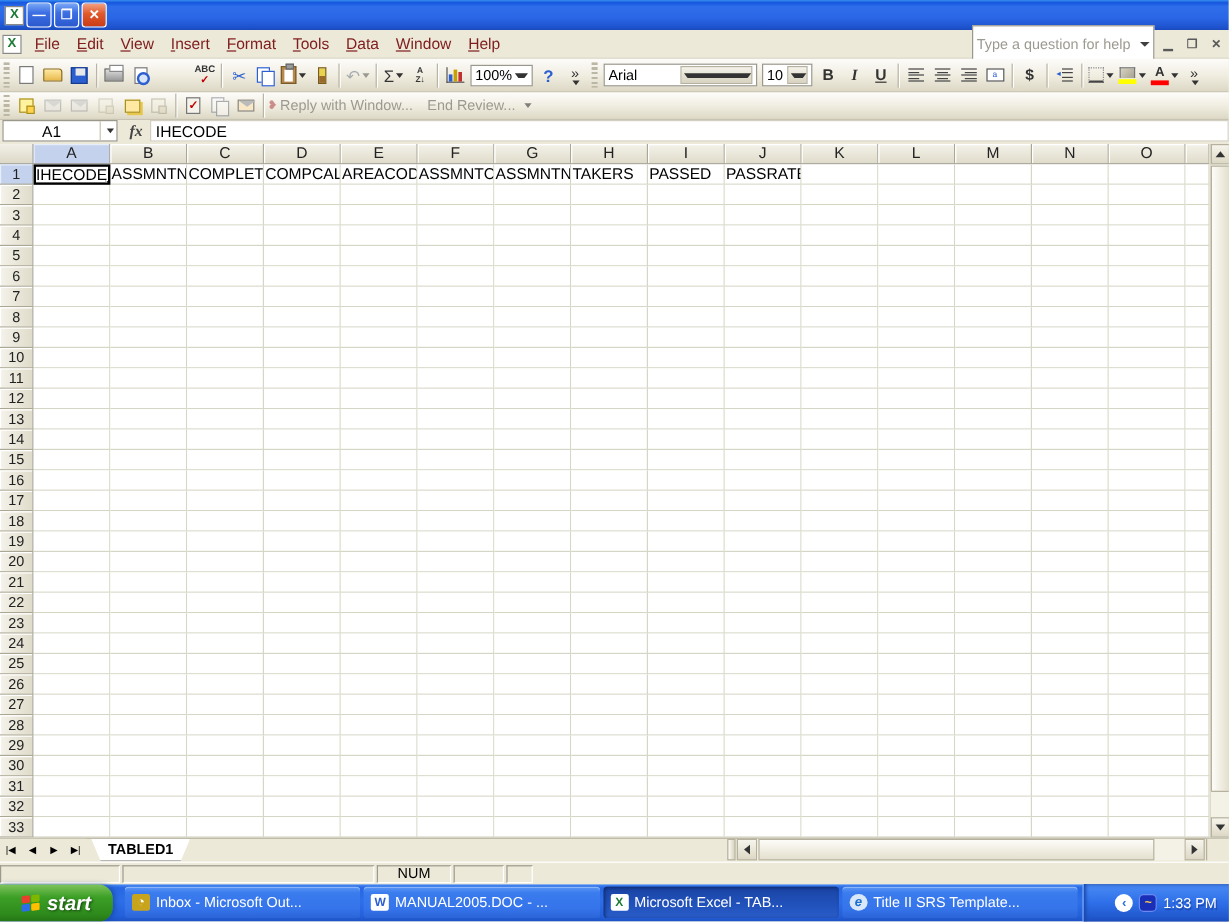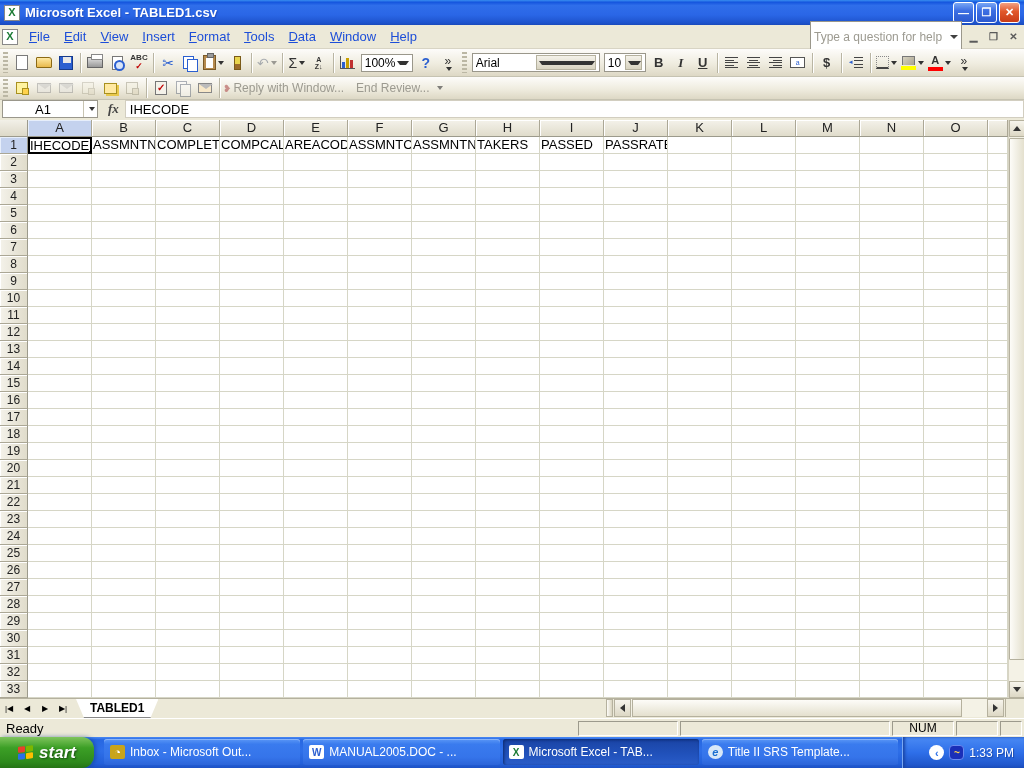--- a/index.html
+++ b/index.html
@@ -15,21 +15,21 @@
   #titlebar .title { color:#fff; font-weight:bold; font-size:13px; margin-left:5px; text-shadow:1px 1px 1px #00228855; flex:1;
     white-space:nowrap; overflow:hidden; }
   .winbtn { width:21px; height:21px; margin-left:2px; border:1px solid #fff; border-radius:3px; color:#fff; font-size:11px; font-weight:bold;
     display:flex; align-items:center; justify-content:center;
     background:linear-gradient(180deg,#79A7F5 0%,#3D6FE3 40%,#2B59CF 100%); }
   .winbtn.close { background:linear-gradient(180deg,#F3A183 0%,#E1582B 45%,#C93C17 100%); }
 
   
   #menubar { position:absolute; left:0; top:25px; width:1024px; height:24px; background:#ECE9D8;
     border-bottom:1px solid #D8D4C4; display:flex; align-items:center; padding:0 2px; }
-  .menu-item { display:inline-block; padding:3px 7px; color:#1d4ed8; cursor:default; }
+  .menu-item { display:inline-block; padding:3px 7px; color:#7f1d1d; cursor:default; }
   .menu-item::first-letter { text-decoration:underline; }
   #help-box { margin-left:auto; width:152px; height:32px; background:#fff; border:1px solid #9A978B;
     display:flex; align-items:center; padding:0 3px; }
   #help-box .ph { color:#9C9A90; font-size:12px; flex:1; white-space:nowrap; overflow:hidden; }
   .mini-dd { width:0; height:0; border-left:4px solid transparent; border-right:4px solid transparent; border-top:4px solid #404040; margin-left:2px; }
   .flatbtn { width:17px; height:17px; display:flex; align-items:center; justify-content:center; color:#5A5A5A; font-size:10px; font-weight:bold; margin-left:3px; }
 
   
   .toolbar { position:absolute; left:0; width:1024px; background:linear-gradient(180deg,#FDFCFA 0%,#EFECDF 55%,#DDD8C5 100%);
     border-bottom:1px solid #C6C3B2; display:flex; align-items:center; }
@@ -43,21 +43,21 @@
   .glyph { font-size:14px; line-height:1; color:#333; }
   
   .i-new { width:12px; height:15px; background:#fff; border:1px solid #7A7A7A; }
   .i-open { width:16px; height:11px; background:linear-gradient(180deg,#FFE9A2,#E8B94C); border:1px solid #8B6914; border-radius:1px 3px 1px 1px; }
   .i-save { width:14px; height:14px; background:#2B5FD0; border:1px solid #163A8C; position:relative; }
   .i-save::after { content:""; position:absolute; left:3px; top:0; width:8px; height:6px; background:#E8E8E8; }
   .i-print { width:16px; height:11px; background:linear-gradient(180deg,#DDD,#999); border:1px solid #666; position:relative; }
   .i-print::before { content:""; position:absolute; left:3px; top:-4px; width:10px; height:4px; background:#fff; border:1px solid #888; }
   .i-preview { width:11px; height:14px; background:#fff; border:1px solid #777; position:relative; }
   .i-preview::after { content:""; position:absolute; right:-3px; bottom:-2px; width:7px; height:7px; border:2px solid #2B5FD0; border-radius:50%; background:#D8E4F8; }
-  .i-spell { font-size:8px; font-weight:bold; color:#333; line-height:1; text-align:center; }
+  .i-spell { font-size:8px; font-weight:bold; color:#333; line-height:1; text-align:center;margin-left:32px; }
   .i-spell em { display:block; color:#C00000; font-style:normal; font-size:9px; }
   .i-copy { width:14px; height:14px; position:relative; }
   .i-copy::before,.i-copy::after { content:""; position:absolute; width:9px; height:11px; background:#fff; border:1px solid #2B5FD0; }
   .i-copy::before { left:0; top:0; } .i-copy::after { left:4px; top:3px; }
   .i-paste { width:13px; height:15px; background:#B58A4E; border:1px solid #7A5A28; position:relative; }
   .i-paste::before { content:""; position:absolute; left:2px; top:2px; width:7px; height:10px; background:#fff; }
   .i-paste::after { content:""; position:absolute; left:3px; top:-3px; width:5px; height:3px; background:#9A9A9A; border:1px solid #666; }
   .i-painter { width:7px; height:14px; background:linear-gradient(180deg,#E8D44C 0 55%,#9A6A2A 55% 100%); border:1px solid #7A5A18; }
   .i-chart { width:15px; height:13px; border-left:1px solid #555; border-bottom:1px solid #555; display:flex; align-items:flex-end; gap:1px; padding-left:1px; }
   .i-chart i { width:3px; display:block; }
@@ -168,21 +168,20 @@
   #tray-net { width:15px; height:15px; border-radius:4px; background:#1A2FB8; color:#FFD24C; font-weight:bold; font-size:10px; display:flex; align-items:center; justify-content:center; border:1px solid #6A8AF0; }
   #clock { color:#fff; font-size:12px; text-shadow:1px 1px 1px #1A46A8; }
 </style>
 </head>
 <body>
 
 <div id="screen">
 
   <div id="titlebar">
     <span class="app-icon">X</span>
-    <span class="title">Microsoft Excel - TABLED1.csv</span>
     <span class="winbtn">—</span>
     <span class="winbtn">❐</span>
     <span class="winbtn close">✕</span>
   </div>
 
   <div id="menubar">
     <span class="app-icon" style="margin-right:4px">X</span>
     <span class="menu-item">File</span>
     <span class="menu-item">Edit</span>
     <span class="menu-item">View</span>
@@ -1015,21 +1014,20 @@
     <span id="htrack">
         <span id="hthumb"></span>
       </span>
     <span class="hbtn">
         <span class="tri-rt"></span>
       </span>
   </div>
   <div id="tabcorner"></div>
 
   <div id="statusbar">
-    <span id="status-mode">Ready</span>
     <span class="spanel" style="width:100px"></span>
     <span class="spanel" style="width:210px"></span>
     <span class="spanel" style="width:62px">NUM</span>
     <span class="spanel" style="width:42px"></span>
     <span class="spanel" style="width:22px"></span>
   </div>
 
   <div id="taskbar">
     <div id="startbtn">
       <span class="winflag">

